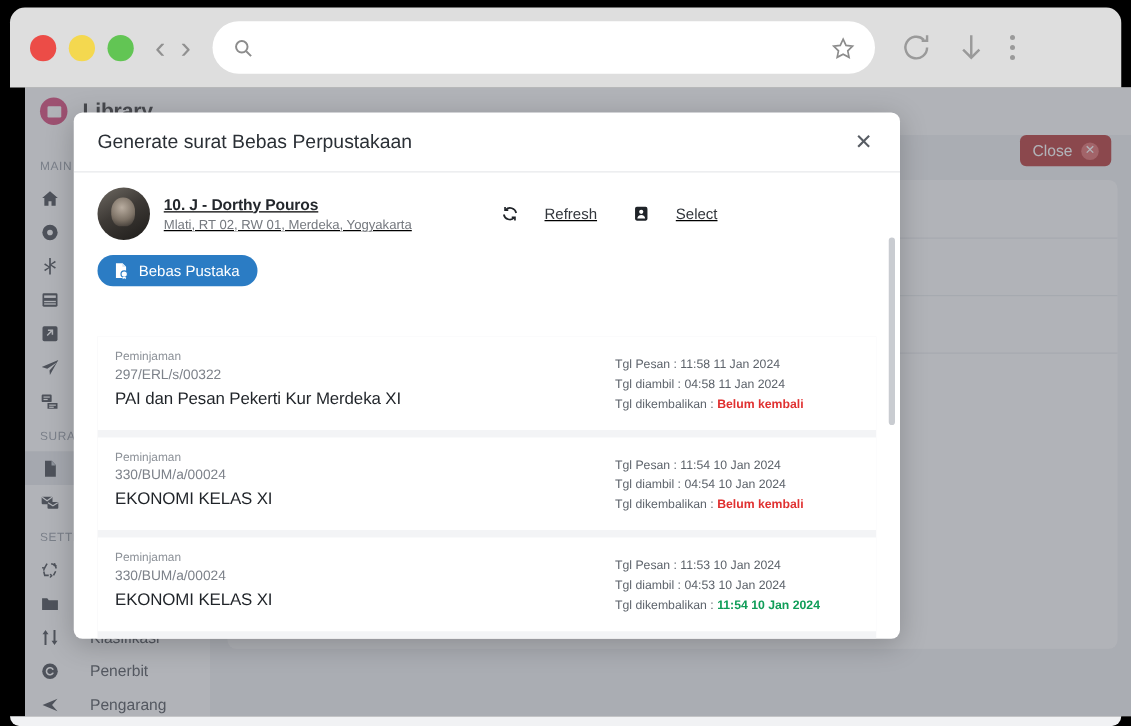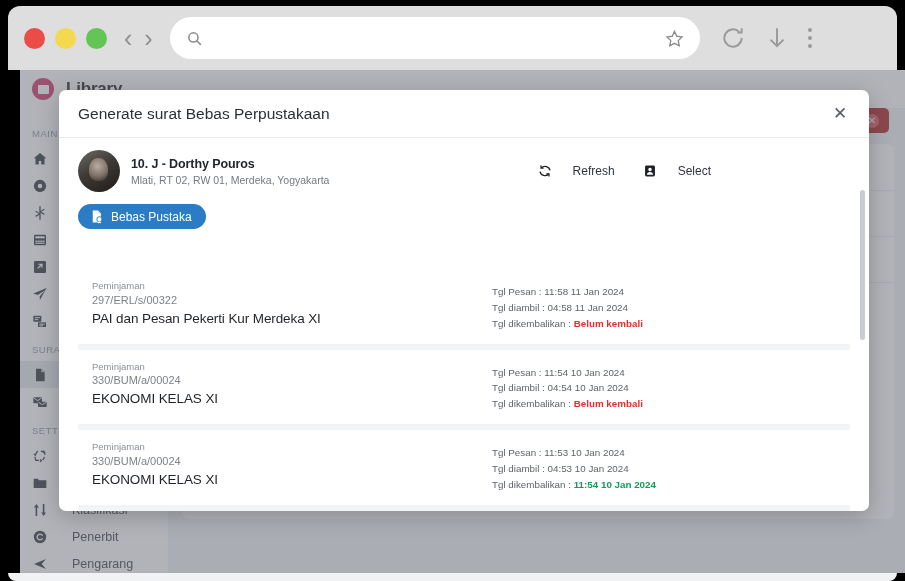--- a/index.html
+++ b/index.html
@@ -191,21 +191,21 @@
     position: absolute;
     left: 0; top: 0;
     width: 889px; height: 503px;
     background: rgba(105,110,118,0.52);
   }
 
   
   .modal {
     position: absolute;
     left: 39px; top: 20px;
-    width: 810px; height: 421px;
+    width: 661px; height: 421px;
     background: #ffffff;
     border-radius: 7px;
     box-shadow: 0 5px 22px rgba(0,0,0,0.22);
     display: flex;
     flex-direction: column;
     overflow: hidden;
   }
   .modal-head {
     height: 48px;
     flex: none;
@@ -233,21 +233,22 @@
     flex: 1;
     overflow: hidden;
     position: relative;
     padding: 0;
   }
 
   
   .member-strip {
     display: flex;
     align-items: center;
-    padding: 12px 18px 0 19px;
+    padding: 12px 6px 0 19px;
+    text-decoration: underline;
   }
   .avatar {
     width: 42px; height: 42px;
     border-radius: 50%;
     flex: none;
     overflow: hidden;
     background: linear-gradient(150deg,#6f6a63 0%,#3e3a36 45%,#1d1b19 100%);
     position: relative;
   }
   .avatar::after {

